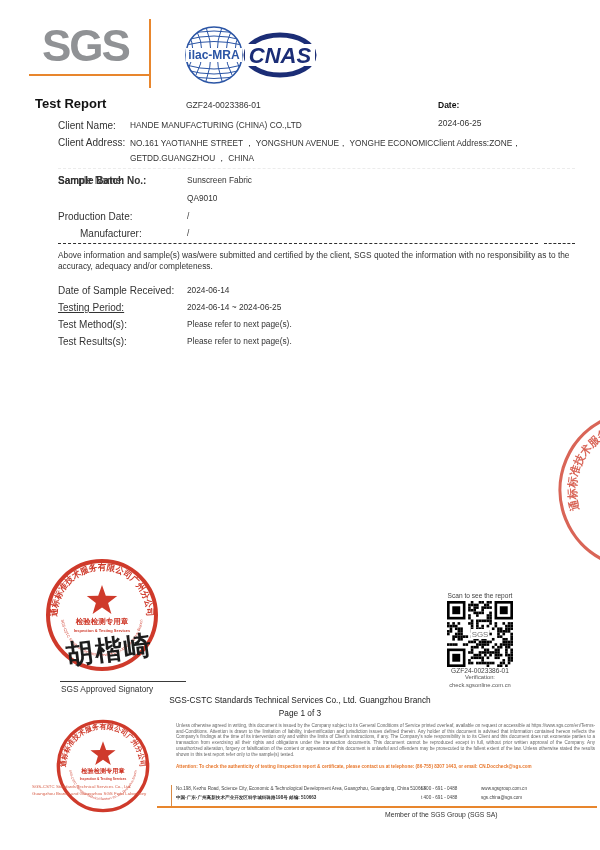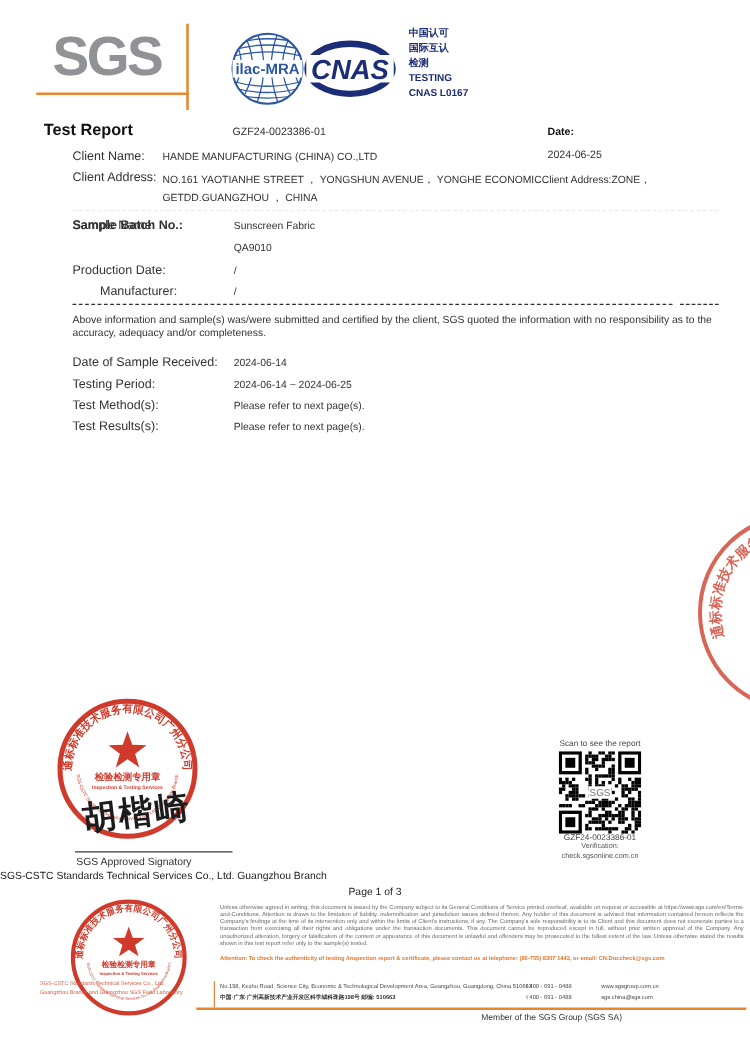--- a/index.html
+++ b/index.html
@@ -39,21 +39,21 @@
   }
   .sig-line { border-top:1.2px solid #3a3a3a; }
   .sig-label { font-size:8.3px; color:#333; }
 
   
   .qr-title { font-size:6.6px; color:#444; text-align:center; }
   .qr-caption { font-size:6.6px; color:#444; text-align:center; }
   .qr-small { font-size:5.8px; color:#555; text-align:center; line-height:7.5px; }
 
   
-  .center-company { font-size:8.3px; color:#222; text-align:left; }
+  .center-company { font-size:8.3px; color:#222; text-align:center; }
   .page-label { font-size:8.3px; color:#222; text-align:center; }
   .legal { font-size:4.6px; line-height:5.7px; color:#666; text-align:justify; }
   .attention { font-size:4.6px; line-height:5.7px; color:#e8772c; font-weight:bold; }
   .addr-row { font-size:4.6px; color:#444; white-space:nowrap; }
   .addr-cn { font-weight:bold; color:#333; }
   .footer-rule { height:1.6px; background:#e8862d; }
   .footer-vline { width:1.4px; background:#d98a45; }
   .member-label { font-size:6.8px; color:#333; }
   .red-co { font-size:4.4px; color:#d8604a; line-height:6.5px; white-space:nowrap; }
 </style>
@@ -92,27 +92,20 @@
     <rect x="2" y="23" width="56" height="14" fill="#ffffff"></rect>
     <text x="30" y="34" text-anchor="middle" font-size="12" font-weight="bold" fill="#2b55a5">ilac-MRA</text>
   </svg>
 
   <svg class="abs" style="left:243px; top:31px;" width="74" height="48" viewBox="0 0 74 48">
     <ellipse cx="37" cy="24" rx="34" ry="20" fill="none" stroke="#1b2d76" stroke-width="5"></ellipse>
     <rect x="2" y="13" width="70" height="22" fill="#ffffff"></rect>
     <text x="37" y="32" text-anchor="middle" font-size="22" font-weight="bold" font-style="italic" fill="#1b2d76">CNAS</text>
   </svg>
 
-  <div class="abs accred-block" style="left:327px; top:21px;">
-    <div>中国认可</div>
-    <div>国际互认</div>
-    <div>检测</div>
-    <div>TESTING</div>
-    <div>CNAS L0167</div>
-  </div>
 
   <div class="abs report-title" style="left:35px; top:96px;">Test Report</div>
   <div class="abs report-no" style="left:186px; top:100px;">GZF24-0023386-01</div>
   <div class="abs date-label" style="left:406px; top:100px;">Date:</div>
   <div class="abs date-value" style="left:438px; top:100px;">2024-06-25</div>
 
   <div>
     <span class="row-label" style="top:120px;">Client Name:</span>
     <span class="row-value" style="left:130px; top:120px; width:447px;">HANDE MANUFACTURING (CHINA) CO.,LTD</span>
   </div>
@@ -142,21 +135,21 @@
 
   <div class="abs sep-dashed" style="left:58px; top:243px; width:480px;"></div>
   <div class="abs sep-dashed" style="left:544px; top:243px; width:31px;"></div>
   <div class="abs para" style="left:58px; top:250px; width:518px;">Above information and sample(s) was/were submitted and certified by the client, SGS quoted the information with no responsibility as to the accuracy, adequacy and/or completeness.</div>
 
   <div>
     <span class="row-label" style="top:285px;">Date of Sample Received:</span>
     <span class="row-value" style="left:187px; top:285px;">2024-06-14</span>
   </div>
   <div>
-    <span class="row-label" style="top:302px;">Testing Period:</span>
+    <span class="row-label" style="top:302px;text-decoration:underline;">Testing Period:</span>
     <span class="row-value" style="left:187px; top:302px;">2024-06-14 ~ 2024-06-25</span>
   </div>
   <div>
     <span class="row-label" style="top:319px;">Test Method(s):</span>
     <span class="row-value" style="left:187px; top:319px;">Please refer to next page(s).</span>
   </div>
   <div>
     <span class="row-label" style="top:336px;">Test Results(s):</span>
     <span class="row-value" style="left:187px; top:336px;">Please refer to next page(s).</span>
   </div>

